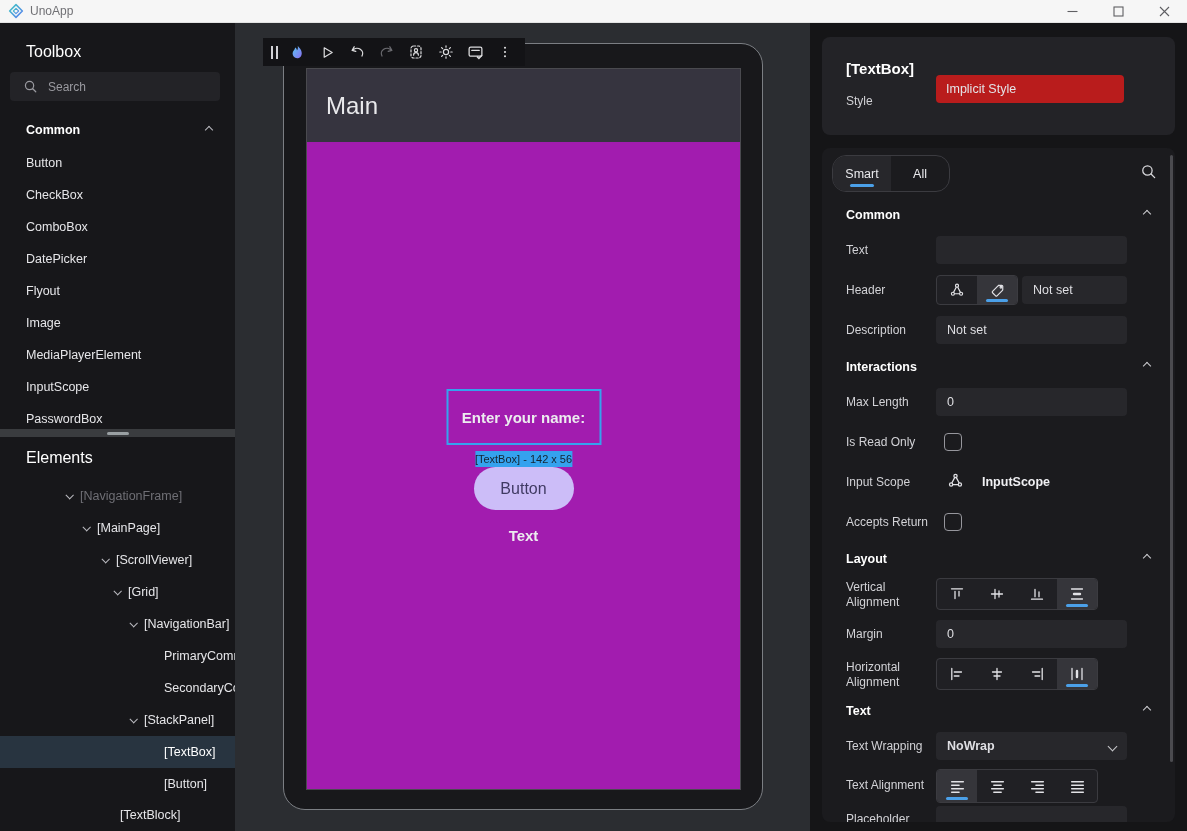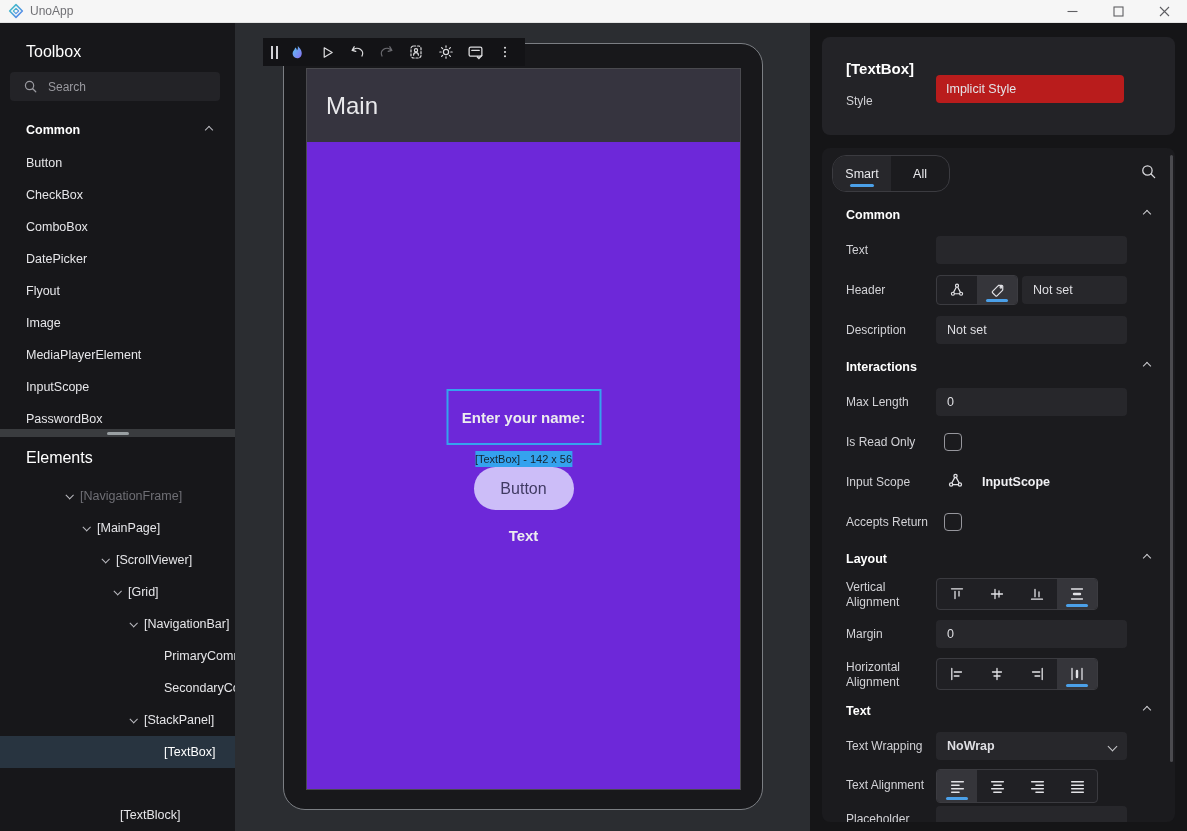--- a/index.html
+++ b/index.html
@@ -24,21 +24,21 @@
   .splitter .grip { position:absolute; left:107px; top:3px; width:22px; height:3px; border-radius:2px; background:#9aa0a3; }
   .tree-row { position:absolute; left:0; width:235px; height:32px; display:flex; align-items:center; gap:8px; color:#e6e6e9; font-size:12.5px; white-space:nowrap; overflow:hidden; }
   .tree-row.dim { color:#6f6f75; }
   .tree-row.sel { background:#283440; color:#ffffff; }
   .chev { display:inline-block; width:6px; height:6px; border-right:1.5px solid #b9b9bf; border-bottom:1.5px solid #b9b9bf; transform:rotate(45deg) translateY(-1px); flex:0 0 auto; }
   .chev-up { transform:rotate(-135deg); }
 
   
   .canvas { position:absolute; left:235px; top:23px; width:575px; height:808px; background:#2b2d31; }
   .device { position:absolute; left:48px; top:20px; width:480px; height:767px; background:#18181b; border:1px solid #7b7e83; border-radius:22px; }
-  .screen { position:absolute; left:22px; top:24px; width:435px; height:722px; background:#6d28d9; border:1px solid #4a4a4f; }
+  .screen { position:absolute; left:22px; top:24px; width:435px; height:722px; background:#a21caf; border:1px solid #4a4a4f; }
   .screen-header { position:absolute; left:0; top:0; width:100%; height:73px; background:#36343f; display:flex; align-items:center; padding-left:19px; color:#e9e9ec; font-size:24px; }
   .screen-body { position:absolute; left:0; top:73px; width:100%; height:649px; }
   .sel-textbox { position:absolute; left:50%; transform:translateX(-50%); top:247px; width:155px; height:56px; border:2px solid #35a2ee; display:flex; align-items:center; justify-content:center; color:#ececef; font-size:15px; font-weight:bold; }
   .sel-badge { position:absolute; left:50%; transform:translateX(-50%); top:309px; background:#35a2ee; color:#16242f; font-size:11px; padding:2px 0; white-space:nowrap; }
   .pv-button { position:absolute; left:50%; transform:translateX(-50%); top:325px; width:100px; height:43px; border-radius:22px; background:#ccbdf8; color:#403a63; font-size:16px; display:flex; align-items:center; justify-content:center; }
   .pv-text { position:absolute; left:50%; transform:translateX(-50%); top:385px; color:#ececef; font-size:15px; font-weight:bold; }
   .toolbar { position:absolute; left:28px; top:15px; width:262px; height:28px; background:#131316; display:flex; align-items:center; gap:6px; padding:0 8px; }
   .tbtn { width:24px; height:24px; display:flex; align-items:center; justify-content:center; color:#dcdcde; }
   .tbtn.dim { color:#6b6b70; }
   .dragbars { display:flex; gap:3px; margin-right:2px; }
@@ -166,20 +166,23 @@
     <div class="tree-row" style="top:649px; padding-left:164px">
       <span>SecondaryCo</span>
     </div>
     <div class="tree-row" style="top:681px; padding-left:130px">
       <span class="chev"></span>
       <span>[StackPanel]</span>
     </div>
     <div class="tree-row sel" style="top:713px; padding-left:164px">
       <span>[TextBox]</span>
     </div>
+    <div class="tree-row" style="top:745px; padding-left:164px">
+      <span>[Button]</span>
+    </div>
     <div class="tree-row" style="top:776px; padding-left:120px">
       <span>[TextBlock]</span>
     </div>
   </aside>
 
   <main class="canvas">
 
     <div class="device">
       <div class="screen">
         <div class="screen-header">

